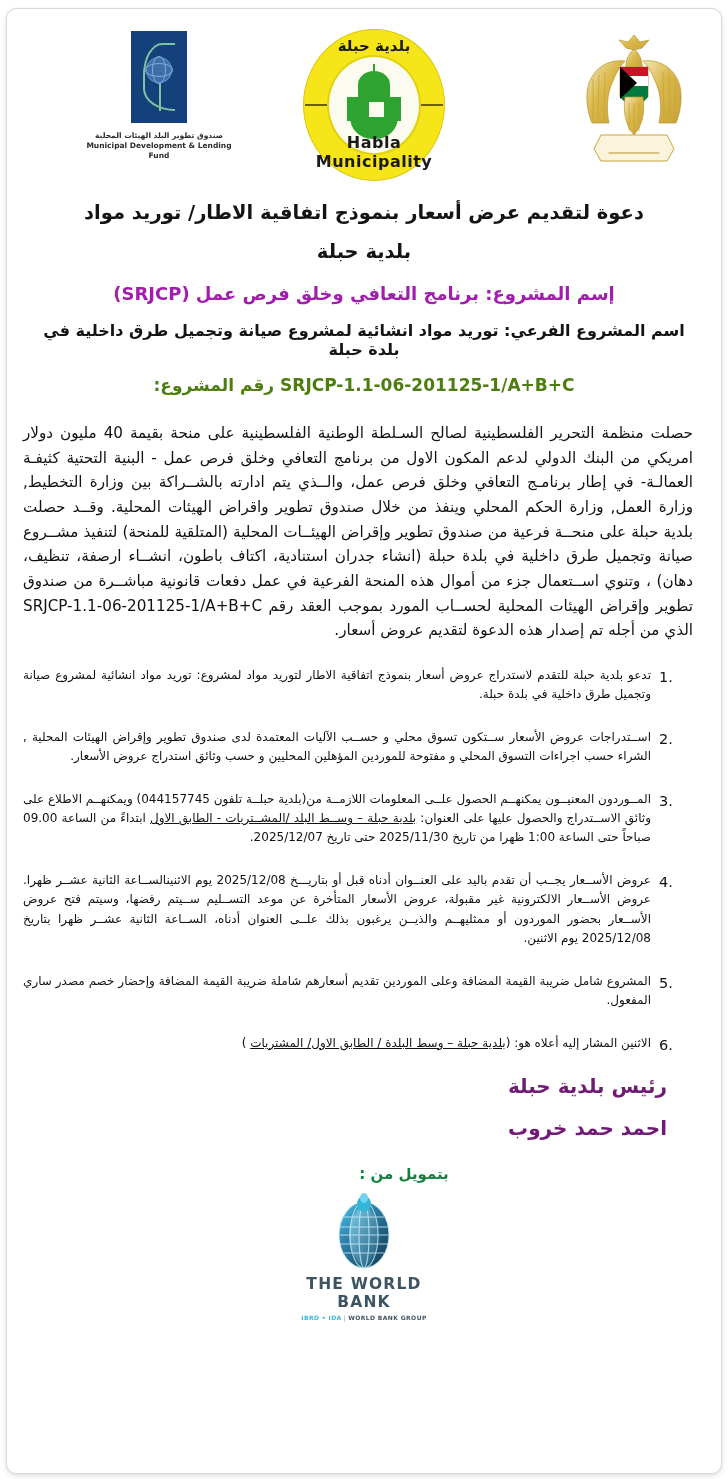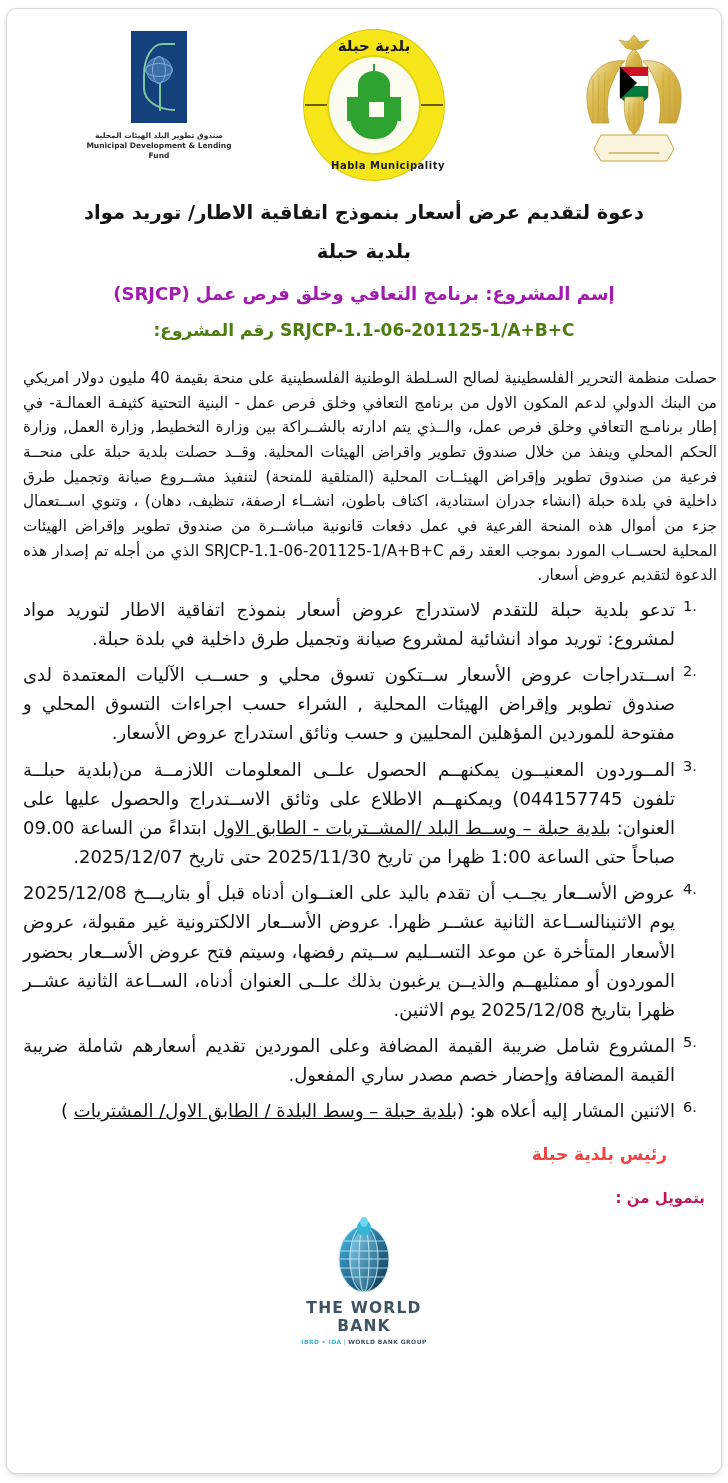--- a/index.html
+++ b/index.html
@@ -193,22 +193,22 @@
     text-align: center;
     font-size: 15px;
     font-weight: bold;
     color: #1a1a1a;
     letter-spacing: 1px;
   }
   .habla-en {
     position: absolute;
     left: 0; right: 0;
     bottom: 10px;
-    text-align: right;
-    font-size: 10px;
+    text-align: center;
+    font-size: 16px;
     font-weight: bold;
     color: #1a1a1a;
     direction: ltr;
     letter-spacing: 0.5px;
   }
 
   .logo-eagle {
     position: absolute;
     left: 572px;
     top: 22px;
@@ -252,21 +252,21 @@
     font-size: 17px;
     font-weight: bold;
     color: #4d7c0f;
     margin: 16px 0 16px;
   }
   .h-num .code { direction: ltr; unicode-bidi: embed; }
 
   
   .body-wrap {
     direction: rtl;
-    padding: 10px 4px 0 16px;
+    padding: 10px 28px 0 16px;
   }
   .para {
     font-size: 15.2px;
     line-height: 1.62;
     color: #111;
     text-align: justify;
     text-justify: inter-word;
     margin: 0;
   }
   .para .code { direction: ltr; unicode-bidi: embed; }
@@ -274,22 +274,22 @@
   ol.items {
     list-style: none;
     margin: 2px 0 0;
     padding: 0;
     counter-reset: it;
   }
   ol.items > li {
     position: relative;
     counter-increment: it;
     padding-right: 42px;
-    margin-top: 7px;
-    font-size: 18px;
+    margin-top: 23px;
+    font-size: 12px;
     line-height: 1.62;
     color: #111;
     text-align: justify;
   }
   ol.items > li:before {
     content: counter(it) ".";
     position: absolute;
     right: 8px;
     top: 0;
     width: 26px;
@@ -297,32 +297,32 @@
     direction: ltr;
     font-size: 14.5px;
     color: #111;
   }
   .u { text-decoration: underline; }
 
   
   .sig {
     direction: rtl;
     padding: 12px 54px 0 20px;
-    font-size: 17px;
-    font-weight: bold;
-    color: #ef4444;
+    font-size: 20px;
+    font-weight: bold;
+    color: #701a75;
     line-height: 2.1;
   }
   .funded {
     direction: rtl;
-    text-align: right;
+    text-align: center;
     padding: 16px 16px 0 96px;
     font-size: 15px;
     font-weight: bold;
-    color: #be185d;
+    color: #15803d;
   }
 
   
   .wb {
     width: 100%;
     text-align: center;
     padding-top: 6px;
   }
   .wb-logo {
     display: inline-block;
@@ -428,20 +428,21 @@
             <path d="M30 122 L80 122"></path>
           </g>
         </svg>
       </div>
     </div>
 
     <div class="headings">
       <div class="h-main">دعوة لتقديم عرض أسعار بنموذج اتفاقية الاطار/ توريد مواد</div>
       <div class="h-sub">بلدية  حبلة</div>
       <div class="h-proj">إسم المشروع: برنامج التعافي وخلق فرص عمل (SRJCP)</div>
+      <div class="h-subproj">اسم المشروع الفرعي:   توريد مواد انشائية لمشروع صيانة وتجميل طرق داخلية في بلدة حبلة</div>
       <div class="h-num">
         <span class="code">SRJCP-1.1-06-201125-1/A+B+C</span>
         <span>رقم المشروع:</span>
       </div>
     </div>
 
     <div class="body-wrap">
 
       <p class="para"><span>حصلت منظمة التحرير الفلسطينية لصالح السـلطة الوطنية الفلسطينية على منحة بقيمة 40 مليون دولار امريكي  من البنك الدولي لدعم المكون الاول من برنامج التعافي وخلق فرص عمل - البنية التحتية كثيفـة العمالـة- في إطار برنامـج التعافي وخلق فرص عمل، والــذي يتم ادارته بالشــراكة بين وزارة التخطيط, وزارة العمل, وزارة الحكم المحلي وينفذ من خلال صندوق تطوير واقراض الهيئات المحلية. وقــد حصلت بلدية حبلة على  منحــة فرعية من صندوق تطوير وإقراض الهيئــات المحلية (المتلقية للمنحة)  لتنفيذ  مشــروع صيانة وتجميل طرق داخلية في بلدة حبلة  (انشاء جدران استنادية، اكتاف باطون، انشــاء ارصفة، تنظيف، دهان) ، وتنوي اســتعمال جزء من أموال هذه المنحة الفرعية في عمل دفعات قانونية مباشــرة من صندوق تطوير وإقراض الهيئات المحلية لحســاب المورد بموجب العقد رقم</span> <span class="code">SRJCP-1.1-06-201125-1/A+B+C</span> <span>الذي من أجله تم إصدار هذه الدعوة لتقديم عروض أسعار.</span></p>
 
@@ -464,20 +465,21 @@
           <span>المشروع شامل ضريبة القيمة المضافة وعلى الموردين تقديم أسعارهم شاملة ضريبة القيمة المضافة وإحضار خصم مصدر ساري المفعول.</span>
         </li>
         <li>
           <span>الاثنين المشار إليه أعلاه هو: (</span><span class="u">بلدية  حبلة  –  وسط البلدة  / الطابق  الاول/ المشتريات</span><span> )</span>
         </li>
       </ol>
     </div>
 
     <div class="sig">
       <div>رئيس بلدية حبلة</div>
+      <div>احمد حمد خروب</div>
     </div>
 
     <div class="funded">بتمويل من :</div>
 
     <div class="wb">
       <div class="wb-logo">
         <svg class="wb-globe" width="74" height="84" viewBox="0 0 74 84">
           <defs>
             <linearGradient id="wbg" x1="0" y1="0" x2="0.9" y2="1">
               <stop offset="0%" stop-color="#49c7ef"></stop>

